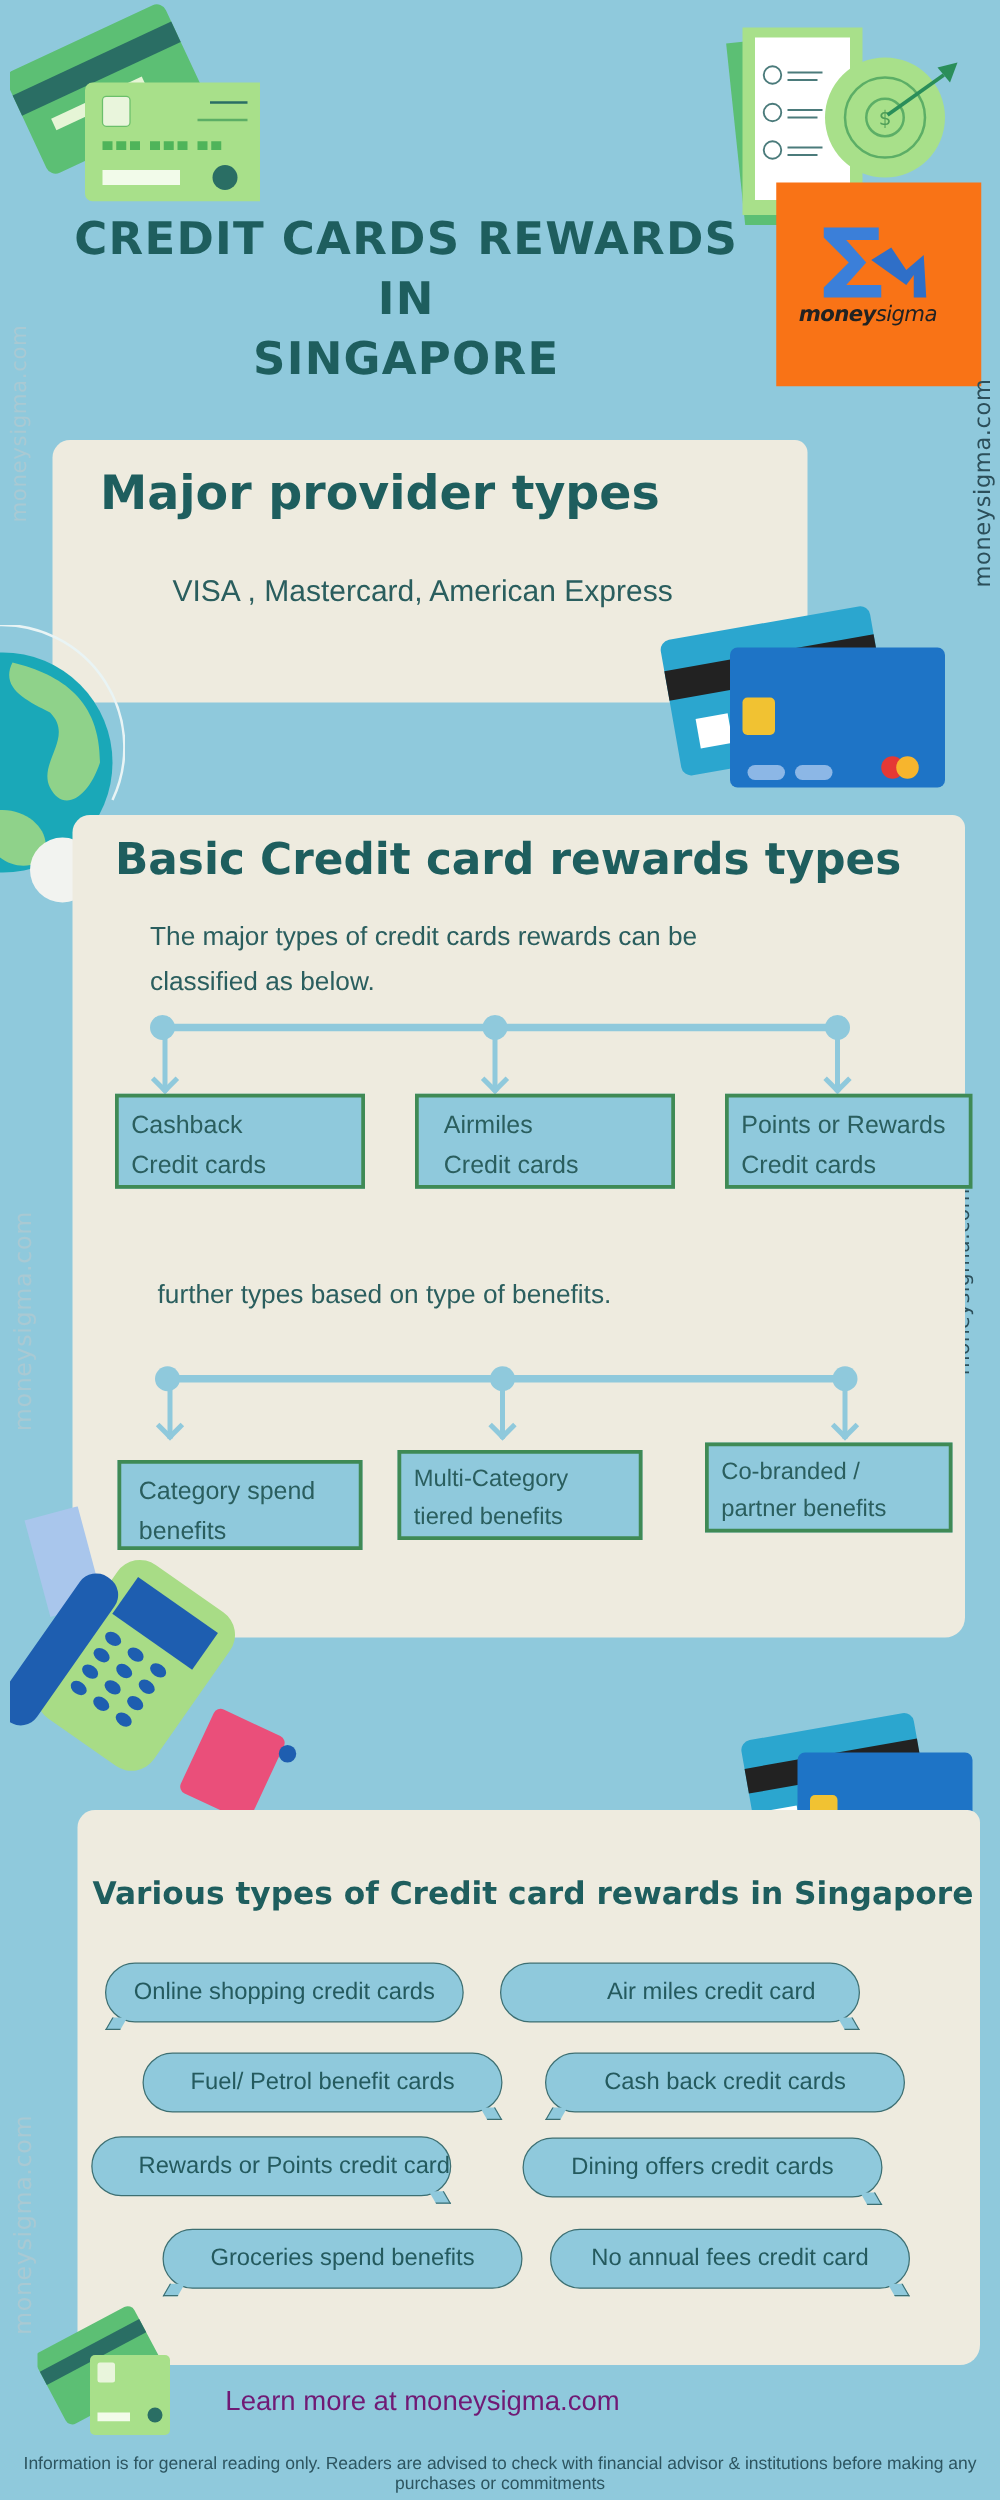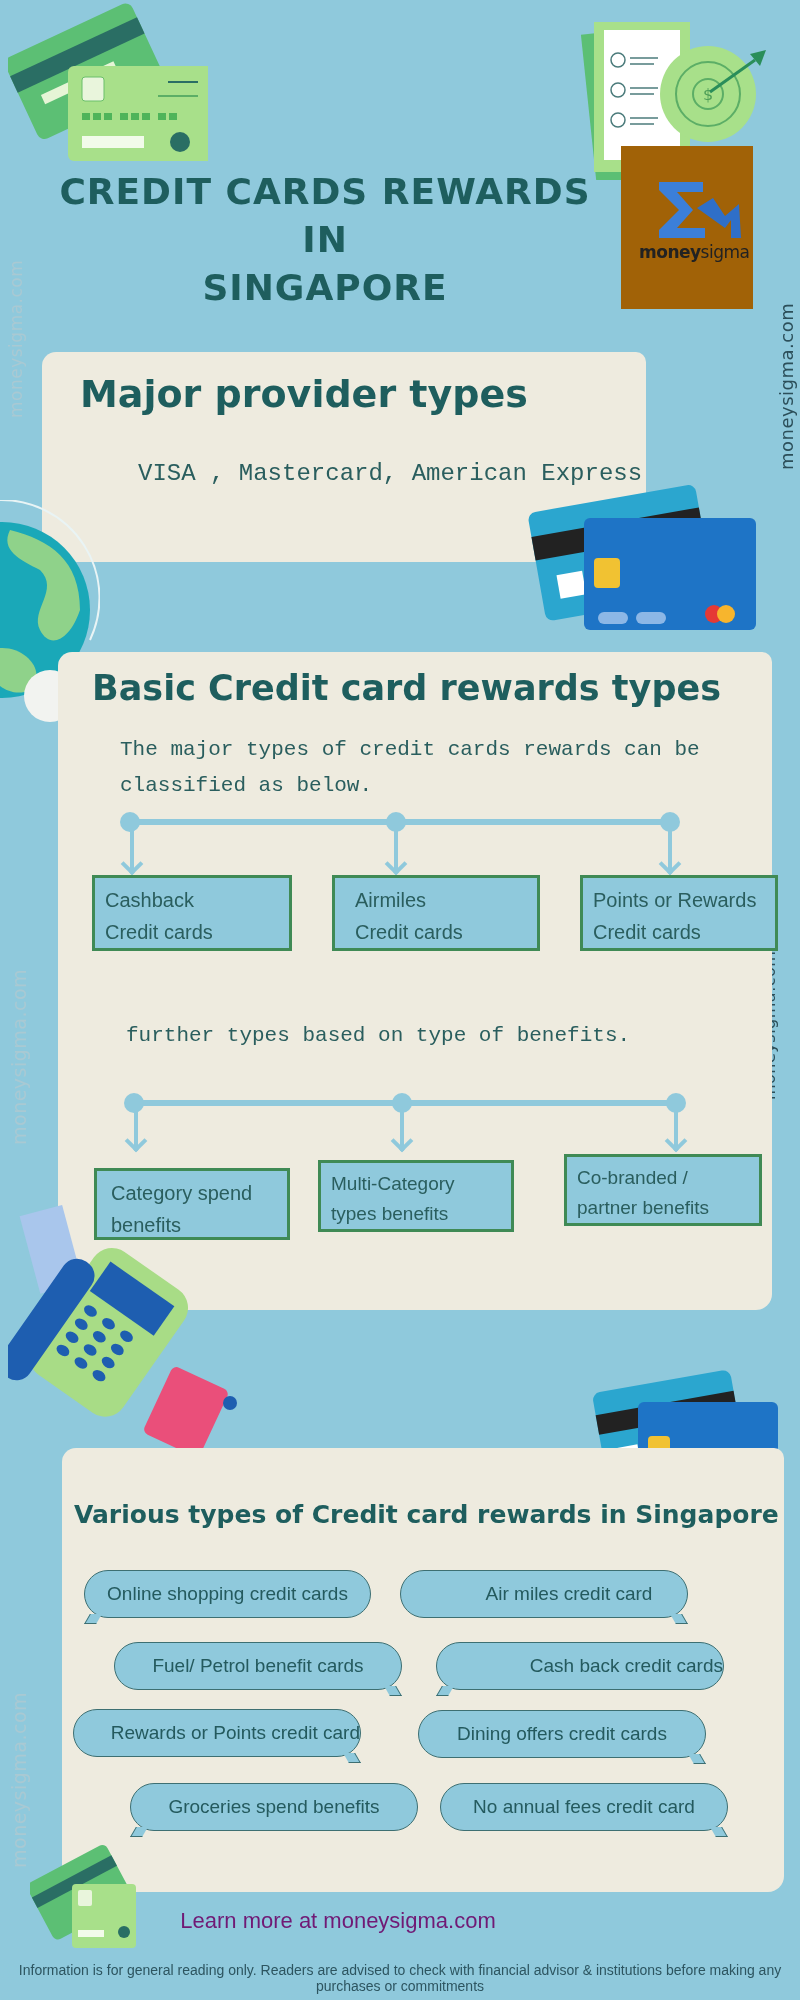--- a/index.html
+++ b/index.html
@@ -26,41 +26,42 @@
   .title {
     position: absolute; left: 40px; top: 168px; width: 570px;
     text-align: center;
     font-family: "DejaVu Sans", sans-serif; font-weight: bold;
     font-size: 36px; line-height: 48px; color: #1e5e5e;
     text-transform: uppercase; letter-spacing: 1px;
   }
 
   
   .logo-box {
-    position: absolute; left: 621px; top: 146px; width: 132px; height: 163px;
-    background: #a16207;
+    position: absolute; left: 621px; top: 146px; width: 164px; height: 163px;
+    background: #f97316;
+    font-style: italic;
   }
   .logo-text {
     position: absolute; left: 18px; top: 96px; font-size: 17px; font-weight: bold;
     color: #222; letter-spacing: -0.5px;
   }
   .logo-text .light { font-weight: normal; }
 
   
   .panel {
     position: absolute; background: #eeebdf;
     border-radius: 14px 10px 16px 12px;
   }
   .h2 {
     position: absolute; font-weight: bold; color: #1e5e5e;
     font-family: "DejaVu Sans", sans-serif;
   }
   .body-text {
     position: absolute; font-size: 21px; color: #2a5e5e;
-    line-height: 36px; font-family: Liberation Mono, monospace;
+    line-height: 36px; font-family: Liberation Sans, sans-serif;
   }
 
   
   .fbox {
     position: absolute; background: #8fc9dc;
     border: 3px solid #3f8a55; padding: 6px 10px;
     font-size: 20px; line-height: 32px; color: #2a5e5e;
     font-family: "Liberation Sans", sans-serif;
   }
   .hline { position: absolute; height: 6px; background: #8fc9dc; border-radius: 3px; }
@@ -251,21 +252,21 @@
   <div class="arrow" style="left:394px;top:1133px;"></div>
   <div class="arrow" style="left:668px;top:1133px;"></div>
 </div>
 
 <div class="fbox" style="left:94px;top:1168px;width:196px;height:72px;padding-left:14px;">
   <div>Category  spend</div>
   <div>benefits</div>
 </div>
 <div class="fbox" style="left:318px;top:1160px;width:196px;height:72px;font-size:19px;line-height:30px;">
   <div>Multi-Category</div>
-  <div>types benefits</div>
+  <div>tiered benefits</div>
 </div>
 <div class="fbox" style="left:564px;top:1154px;width:198px;height:72px;font-size:19px;line-height:30px;">
   <div>Co-branded /</div>
   <div>partner benefits</div>
 </div>
 
 <div class="abs" style="left:8px;top:1205px;width:250px;height:245px;">
   <svg width="250" height="245" viewBox="0 0 250 245">
     <rect x="20" y="5" width="44" height="80" fill="#a9c6ec" transform="rotate(-15 40 40)"></rect>
     <g transform="rotate(35 110 140)">
@@ -313,21 +314,21 @@
 
 <div class="bubble" style="left:84px;top:1570px;width:287px;">
   <span>Online shopping credit cards</span><span class="tail tail-l"></span>
 </div>
 <div class="bubble" style="left:400px;top:1570px;width:288px;padding-left:50px;">
   <span>Air miles credit card</span><span class="tail tail-r"></span>
 </div>
 <div class="bubble" style="left:114px;top:1642px;width:288px;">
   <span>Fuel/ Petrol benefit cards</span><span class="tail tail-r"></span>
 </div>
-<div class="bubble" style="left:436px;top:1642px;width:288px;text-align:right;">
+<div class="bubble" style="left:436px;top:1642px;width:288px;">
   <span>Cash back credit cards</span><span class="tail tail-l"></span>
 </div>
 <div class="bubble" style="left:73px;top:1709px;width:288px;text-align:right;">
   <span>Rewards or Points credit card</span><span class="tail tail-r"></span>
 </div>
 <div class="bubble" style="left:418px;top:1710px;width:288px;">
   <span>Dining offers credit cards</span><span class="tail tail-r"></span>
 </div>
 <div class="bubble" style="left:130px;top:1783px;width:288px;">
   <span>Groceries  spend benefits</span><span class="tail tail-l"></span>

